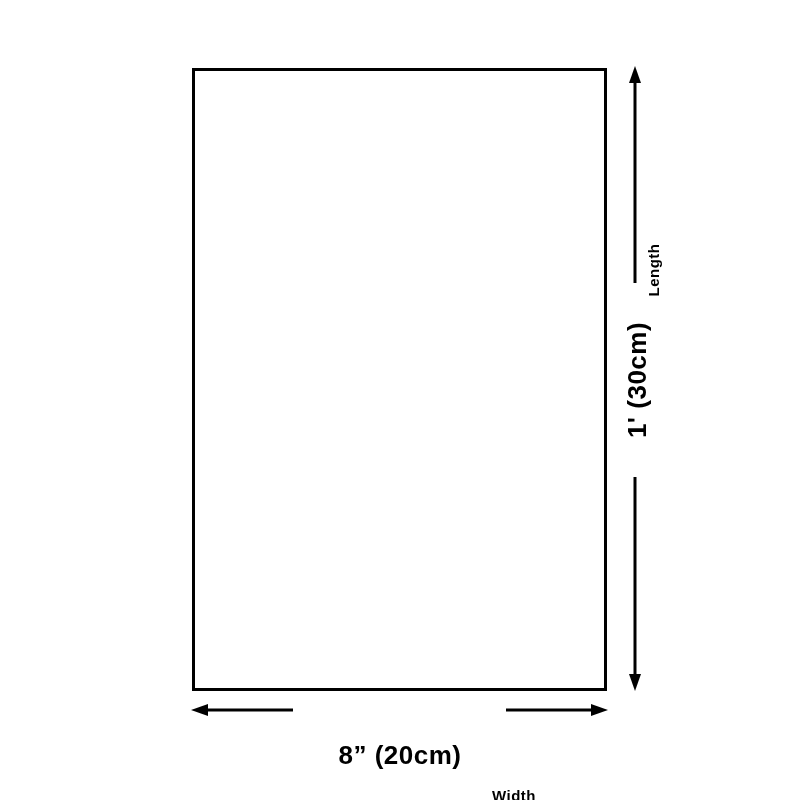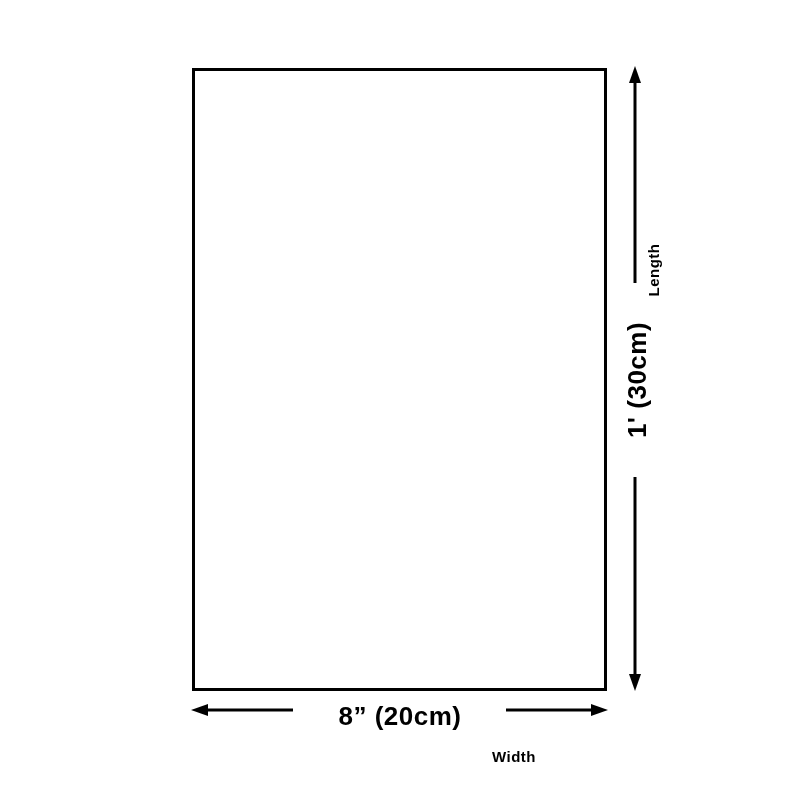--- a/index.html
+++ b/index.html
@@ -36,21 +36,21 @@
   .arrows line { stroke: var(--ink); stroke-width: 3; }
   .arrows polygon { fill: var(--ink); }
   .dim-text {
     position: absolute;
     color: var(--ink);
     white-space: nowrap;
     font-weight: 700;
   }
   .dim-value { font-size: 26px; letter-spacing: 0.5px; }
   .dim-label { font-size: 15px; letter-spacing: 0.5px; }
-  .h-center { transform: translate(-50%, -50%); }
+  .h-center { transform: translate(-50%, -50%); margin-top: 39px; }
   .v-center { transform: translate(-50%, -50%) rotate(-90deg); }
   .length-value { left: 637px; top: 380px; }
   .length-label { left: 653px; top: 270px; }
   .width-value  { left: 400px; top: 716px; }
   .width-label  { left: 514px; top: 756px; }
 </style>
 </head>
 <body>
 
 <div class="stage">

